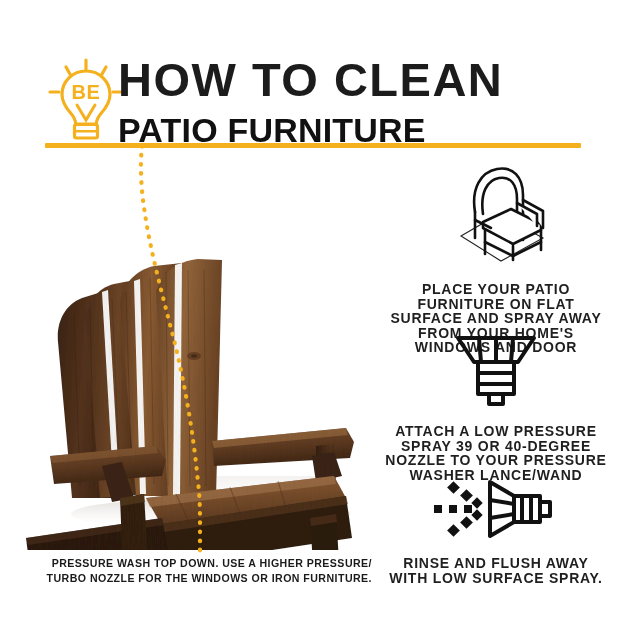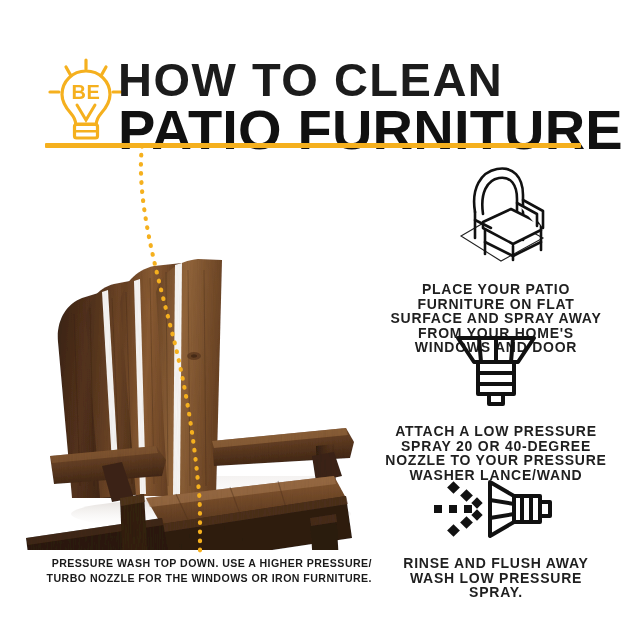--- a/index.html
+++ b/index.html
@@ -20,21 +20,21 @@
 
   .logo-wrap{position:absolute;left:40px;top:44px;width:92px;height:86px;}
   .logo-wrap svg{display:block;}
 
   .title-block{position:absolute;left:118px;top:42px;width:480px;}
   .title-line1{
     font-size:47px;line-height:47px;font-weight:700;letter-spacing:1.5px;
     color:#1c1c1c;white-space:nowrap;
   }
   .title-line2{
-    font-size:56px;line-height:50px;font-weight:700;letter-spacing:0.2px;
+    font-size:34px;line-height:50px;font-weight:700;letter-spacing:0.2px;
     color:#111111;white-space:nowrap;margin-top:2px;
   }
   .gold-rule{
     position:absolute;left:45px;top:129px;width:536px;height:5px;
     background:#F5B01E;border-radius:1px;
   }
 
   
   #chair-panel{position:absolute;left:16px;top:146px;width:362px;height:404px;}
   #chair-panel svg{display:block;}
@@ -273,21 +273,21 @@
           <path d="M63 6 L61 30"></path>
 
           <path d="M28 30 L64 30 L64 62 L28 62 Z"></path>
           <path d="M28 41 L64 41"></path>
           <path d="M28 52 L64 52"></path>
 
           <path d="M39 62 L53 62 L53 72 L39 72 Z"></path>
         </g>
       </svg>
     </div>
-    <div class="step-text">ATTACH A LOW PRESSURE SPRAY 20 OR 40-DEGREE NOZZLE TO YOUR PRESSURE WASHER LANCE/WAND</div>
+    <div class="step-text">ATTACH A LOW PRESSURE SPRAY 39 OR 40-DEGREE NOZZLE TO YOUR PRESSURE WASHER LANCE/WAND</div>
   </div>
 
   <div class="step" id="step-3">
     <div class="step-icon">
       <svg width="128" height="62" viewBox="0 0 128 62">
         <g fill="#111">
 
           <rect x="2" y="27" width="8" height="8"></rect>
           <rect x="17" y="27" width="8" height="8"></rect>
           <rect x="32" y="27" width="8" height="8"></rect>
@@ -307,16 +307,16 @@
           <path d="M58 40 L82 36"></path>
 
           <path d="M82 18 L108 18 L108 44 L82 44 Z"></path>
           <path d="M90 18 L90 44"></path>
           <path d="M99 18 L99 44"></path>
 
           <path d="M108 24 L118 24 L118 38 L108 38 Z"></path>
         </g>
       </svg>
     </div>
-    <div class="step-text">RINSE AND FLUSH AWAY WASH LOW PRESSURE SPRAY.</div>
+    <div class="step-text">RINSE AND FLUSH AWAY WITH LOW SURFACE SPRAY.</div>
   </div>
 
 </div>
 
 </body></html>

